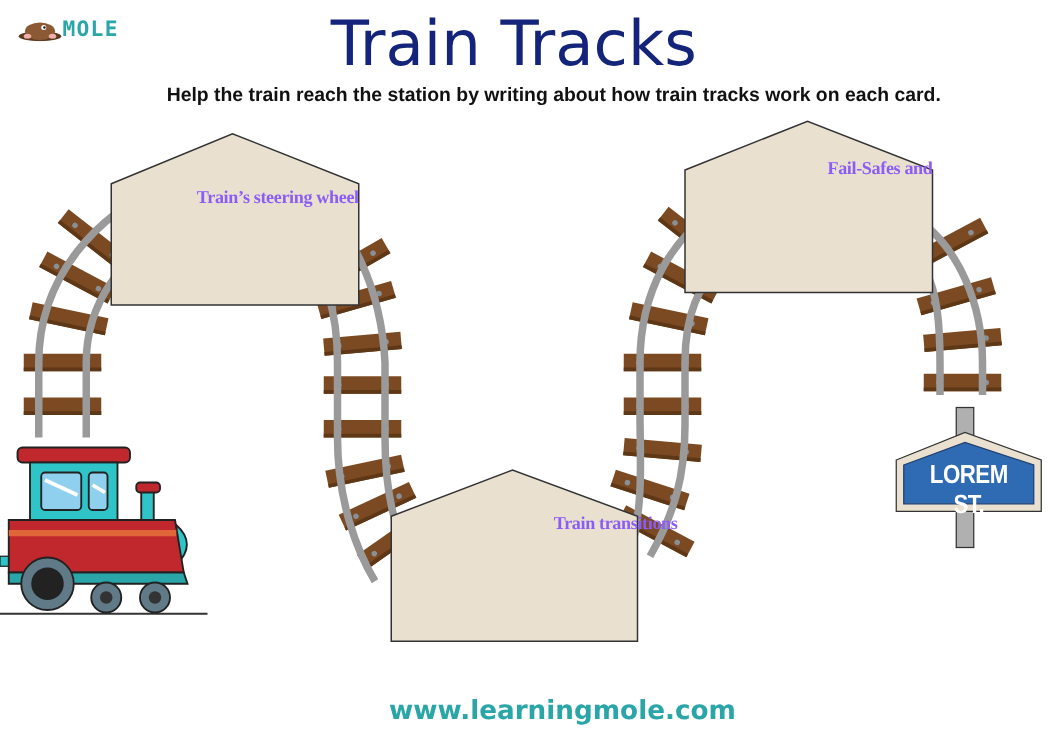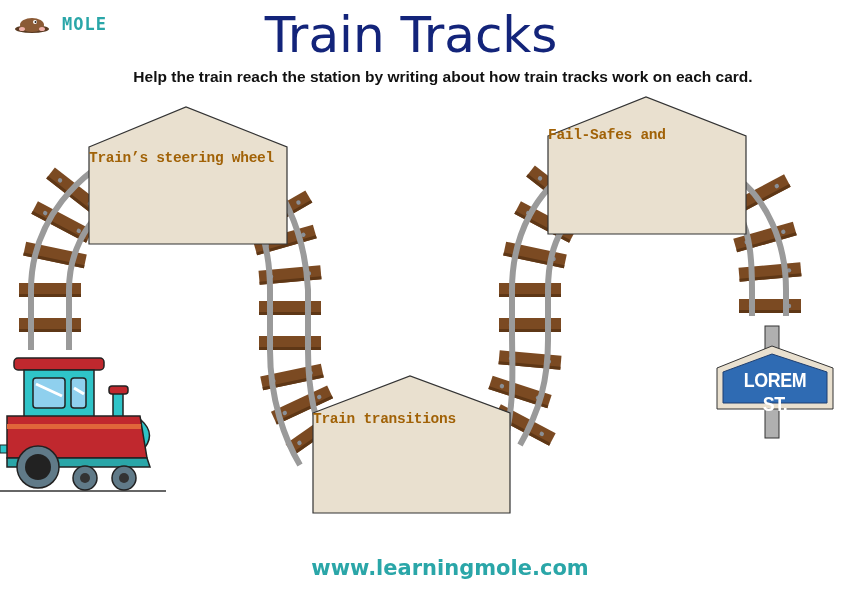--- a/index.html
+++ b/index.html
@@ -1,24 +1,24 @@
 <!DOCTYPE html>
 <html><head>
 <meta charset="utf-8">
 <style>
   html, body { margin:0; padding:0; background:#ffffff; }
   body { width:842px; height:595px; position:relative; overflow:hidden; font-family:"DejaVu Sans", sans-serif; }
   .logo { position:absolute; left:14px; top:14px; width:110px; }
   .logo-line1 { font-family:"DejaVu Sans Mono", monospace; font-weight:bold; color:#2aa6a8; font-size:17px; letter-spacing:1px; line-height:20px; }
-  .logo-line2 { display:flex; align-items:center; gap:12px; font-family:"DejaVu Sans Mono", monospace; font-weight:bold; color:#2aa6a8; font-size:17px; letter-spacing:1px; line-height:20px; }
+  .logo-line2 { display:flex; align-items:center; gap:0; font-family:"DejaVu Sans Mono", monospace; font-weight:bold; color:#2aa6a8; font-size:17px; letter-spacing:1px; line-height:20px; }
   .title { position:absolute; left:0; width:822px; top:2px; text-align:center; font-family:"DejaVu Sans", sans-serif; font-weight:normal; color:#13247a; font-size:50px; letter-spacing:0px; line-height:66px; }
   .subtitle { position:absolute; left:0; width:886px; top:68px; text-align:center; font-family:"Liberation Sans", sans-serif; font-weight:bold; color:#111; font-size:15.5px; }
   .scene { position:absolute; left:0; top:0; }
   .card { position:absolute; }
-  .card-label { position:absolute; left:0; right:0; text-align:left; font-family:Liberation Mono, monospace; font-weight:bold; color:#a16207; font-size:14.5px; line-height:20px; letter-spacing:-0.3px; }
+  .card-label { position:absolute; left:0; right:0; text-align:right; font-family:Liberation Serif, serif; font-weight:bold; color:#8b5cf6; font-size:14.5px; line-height:20px; letter-spacing:-0.3px; }
   .footer { position:absolute; left:0; width:900px; top:556px; text-align:center; font-family:"DejaVu Sans", sans-serif; font-weight:bold; color:#2aa6a8; font-size:21px; }
   .sign-text { position:absolute; left:722px; top:368px; width:106px; text-align:center; font-family:"Liberation Sans", sans-serif; font-weight:bold; color:#ffffff; font-size:21px; transform:scaleX(0.85); letter-spacing:-0.5px; }
 </style>
 </head>
 <body>
 
 <div class="logo">
   <div class="logo-line2">
     <svg width="36" height="18" viewBox="0 0 36 18">
       <ellipse cx="18" cy="14" rx="17" ry="4" fill="#5a3b22"></ellipse>

